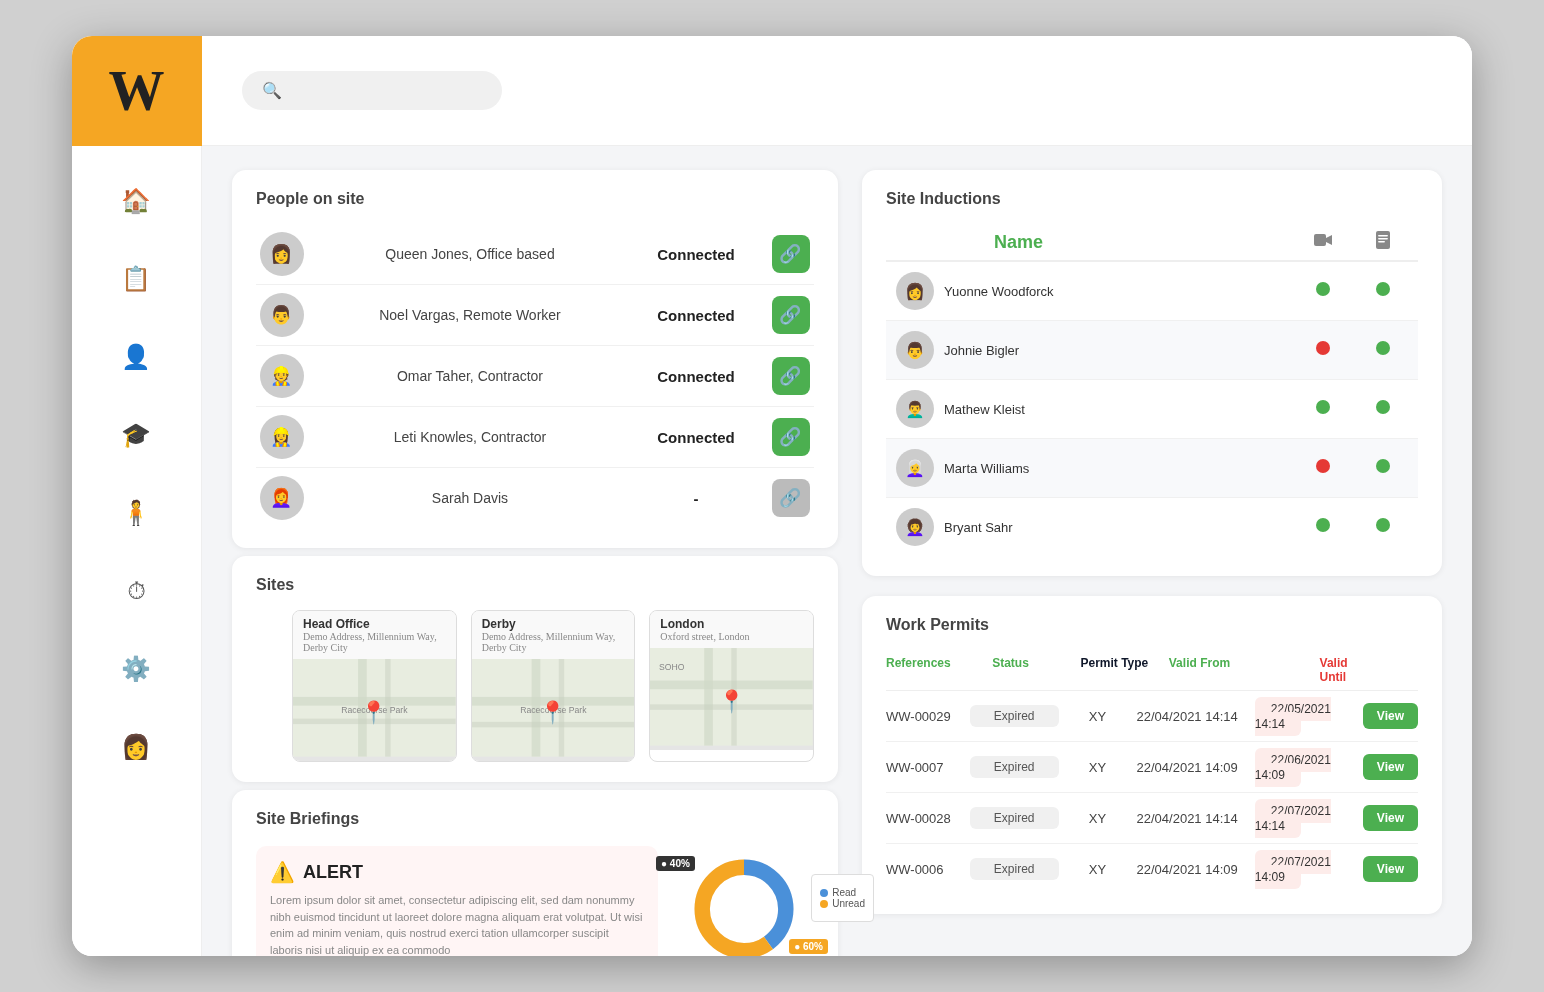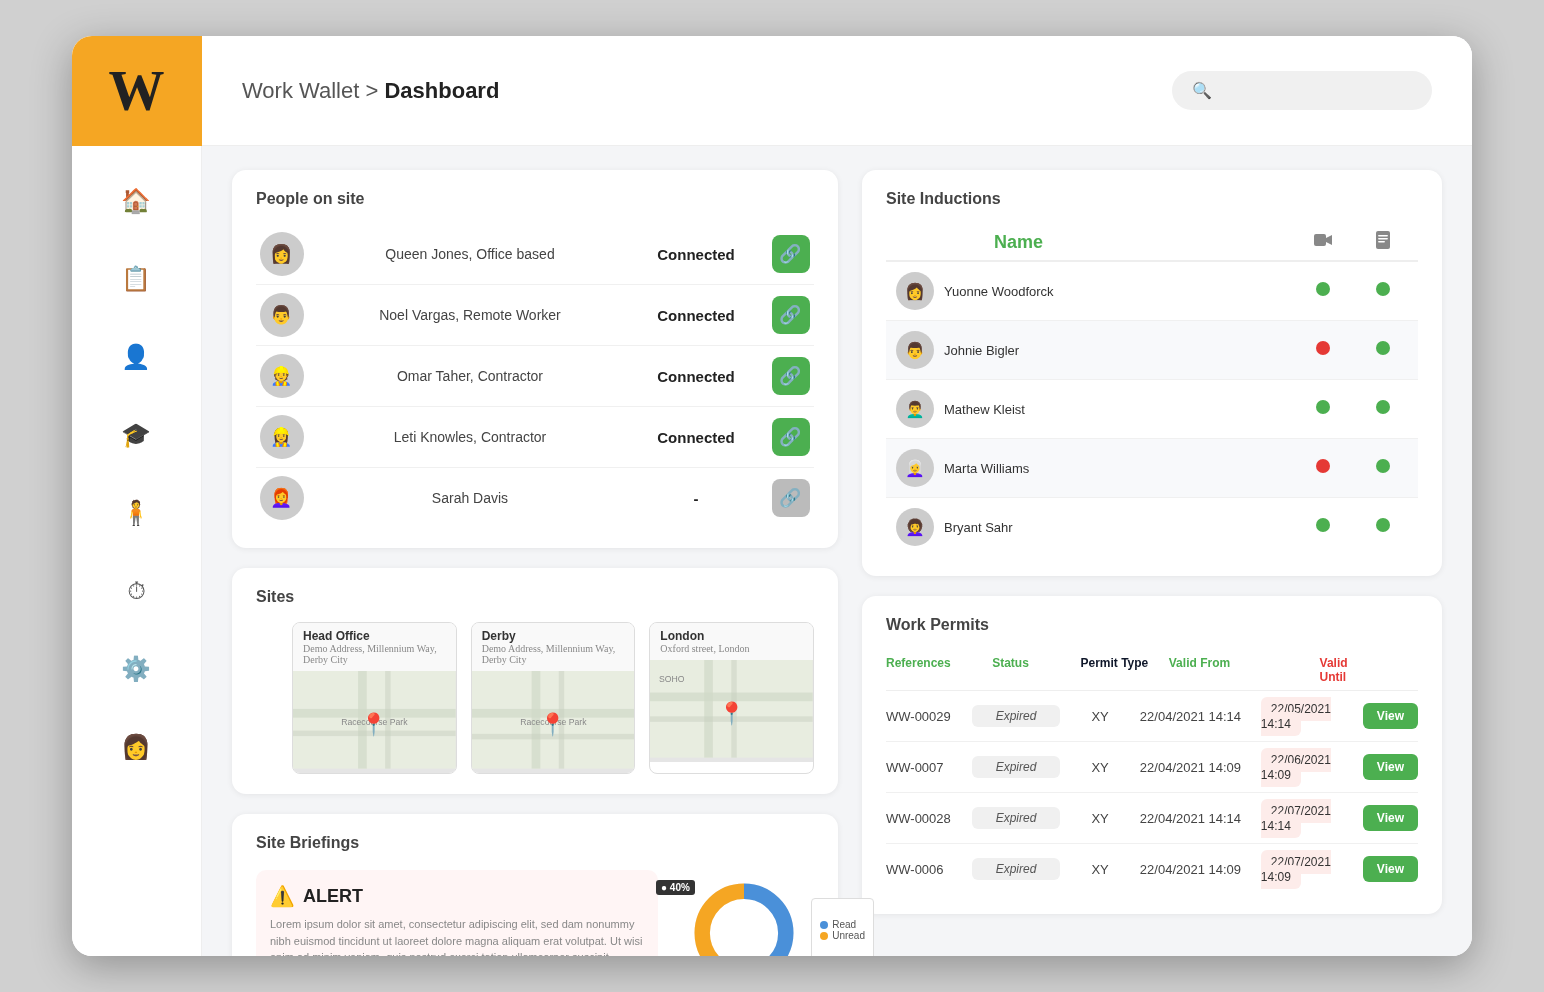--- a/index.html
+++ b/index.html
@@ -107,21 +107,21 @@
       flex: 1;
       display: flex;
       gap: 24px;
       padding: 24px 30px;
       overflow: hidden;
     }
     .left-col {
       flex: 1;
       display: flex;
       flex-direction: column;
-      gap: 20px;
+      gap: 8px;
     }
     .right-col {
       width: 580px;
       display: flex;
       flex-direction: column;
       gap: 20px;
     }
     
     .card {
       background: #fff;
@@ -328,26 +328,25 @@
     .pc.from { width: 160px; }
     .pc.until { flex: 1; }
     .pc.action { width: 70px; margin-left: 24px; }
     .status-badge {
       background: #f0f0f0;
       border-radius: 6px;
       padding: 4px 24px;
       font-size: 12px;
       color: #555;
       display: inline-block;
-      font-style: italic;
     }
     .until-cell {
       background: #fdecea;
       border-radius: 6px;
-      padding: 5px 10px;
+      padding: 5px 16px;
       font-size: 12px;
       color: #333;
     }
     .view-btn {
       background: #4CAF50;
       color: white;
       border: none;
       border-radius: 6px;
       padding: 6px 14px;
       font-size: 12px;
@@ -422,25 +421,20 @@
       <div class="nav-item">🧍</div>
       <div class="nav-item">⏱</div>
       <div class="nav-item">⚙️</div>
       <div class="nav-item">👩</div>
     </nav>
   </div>
 
   <div class="main-area">
 
     <div class="topbar">
-      <div class="topbar-title">
-        <span>Work Wallet</span>
-        <span> &gt; </span>
-        <strong>Dashboard</strong>
-      </div>
       <div class="search-box">
         <span>🔍</span>
         <input type="text" placeholder="" style="">
       </div>
     </div>
 
     <div class="content-area">
 
       <div class="left-col">
 
@@ -555,21 +549,21 @@
             <div class="donut-wrapper">
               <div class="percent-40">● 40%</div>
               <svg class="donut-svg" viewBox="0 0 100 100">
 
                 <circle cx="50" cy="50" r="38" fill="none" stroke="#eee" stroke-width="14"></circle>
 
                 <circle cx="50" cy="50" r="38" fill="none" stroke="#4A90D9" stroke-width="14" stroke-dasharray="95.5 238.8" stroke-dashoffset="0" transform="rotate(-90 50 50)"></circle>
 
                 <circle cx="50" cy="50" r="38" fill="none" stroke="#F5A623" stroke-width="14" stroke-dasharray="143.3 238.8" stroke-dashoffset="-95.5" transform="rotate(-90 50 50)"></circle>
               </svg>
-              <div style="position:absolute; right:-60px; top:30px; background:#fff; border:1px solid #ddd; border-radius:4px; padding:20px 8px;">
+              <div style="position:absolute; right:-60px; top:30px; background:#fff; border:1px solid #ddd; border-radius:4px; padding:12px 8px;">
                 <div class="legend-item">
                   <span class="legend-dot" style="background:#4A90D9;"></span>
                   <span>Read</span>
                 </div>
                 <div class="legend-item">
                   <span class="legend-dot" style="background:#F5A623;"></span>
                   <span>Unread</span>
                 </div>
               </div>
               <div class="percent-60">● 60%</div>

